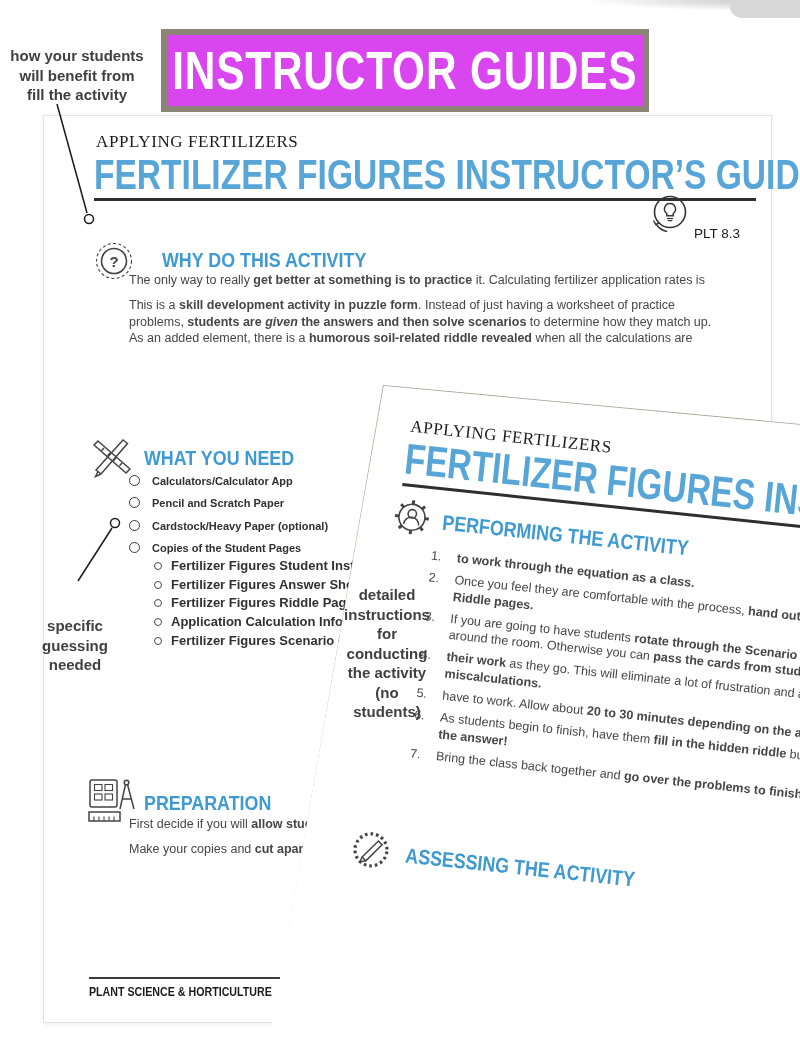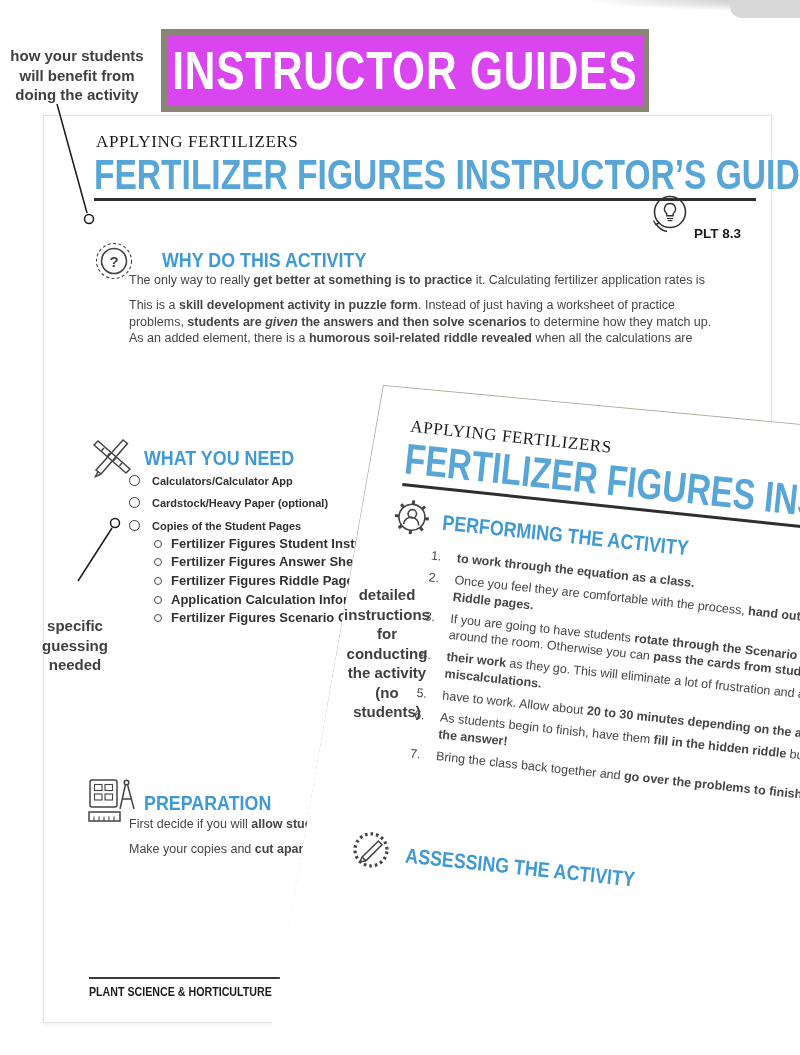--- a/index.html
+++ b/index.html
@@ -77,21 +77,21 @@
     <div class="icon" style="left:604px;top:76px;">
       <svg width="42" height="48" viewBox="0 0 42 48" fill="none" stroke="#333" stroke-width="1.6">
         <circle cx="22" cy="20" r="15.5"></circle>
         <path d="M22 11.5 a5.5 5.5 0 0 1 3.2 10 l0 2.2 l-6.4 0 l0 -2.2 a5.5 5.5 0 0 1 3.2 -10 z" stroke-width="1.4"></path>
         <line x1="19" y1="26.5" x2="25" y2="26.5" stroke-width="1.2"></line>
         <line x1="19.7" y1="28.6" x2="24.3" y2="28.6" stroke-width="1.2"></line>
         <path d="M8 32 a17 17 0 0 0 11 7.5" stroke-width="1.4"></path>
         <path d="M5.5 28.5 l2.3 4 l4.2 -1.8" stroke-width="1.4"></path>
       </svg>
     </div>
-    <div class="abs" style="left:650px;top:110px;font-size:13.5px;font-weight:bold;color:#1a1a1a;">PLT 8.3</div>
+    <div class="abs" style="left:650px;top:110px;font-size:13.5px;font-weight:normal;color:#1a1a1a;">PLT 8.3</div>
 
     <div class="icon" style="left:50px;top:125px;">
       <svg width="40" height="40" viewBox="0 0 40 40" fill="none" stroke="#444">
         <circle cx="20" cy="20" r="17.5" stroke-width="1.1" stroke-dasharray="3 2.4"></circle>
         <circle cx="20" cy="20" r="12.5" stroke-width="1.6"></circle>
         <text x="20" y="25.5" text-anchor="middle" font-size="15" font-weight="bold" fill="#444" stroke="none" font-family="Liberation Sans, sans-serif">?</text>
       </svg>
     </div>
     <div class="h2" style="left:118px;top:133px;"><span class="cx">WHY DO THIS ACTIVITY</span></div>
 
@@ -125,20 +125,28 @@
         <line x1="24" y1="22" x2="21.5" y2="24.8"></line>
           <line x1="30" y1="27" x2="27.5" y2="29.8"></line>
       </svg>
     </div>
     <div class="h2" style="left:100px;top:331px;"><span class="cx">WHAT YOU NEED</span></div>
 
     <div class="abs bodytext" style="left:85px;top:357px;">
       <div class="mat-item">
         <div class="mat-title"><span class="bullet-o"></span><span>Calculators/Calculator App</span></div>
         <div class="mat-desc">
+            <div class="tl"><span></span></div>
+            <div class="tl"><span></span></div>
+          </div>
+      </div>
+      <div class="mat-item">
+        <div class="mat-title"><span class="bullet-o"></span><span>Pencil and Scratch Paper</span></div>
+        <div class="mat-desc">
+            <div class="tl"><span></span></div>
             <div class="tl"><span></span></div>
             <div class="tl"><span></span></div>
           </div>
       </div>
       <div class="mat-item">
         <div class="mat-title"><span class="bullet-o"></span><span>Cardstock/Heavy Paper (optional)</span></div>
         <div class="mat-desc">
             <div class="tl"><span></span></div>
             <div class="tl"><span></span></div>
           </div>
@@ -284,21 +292,21 @@
     </div>
   </div>
 
   <div class="banner">
     <span class="banner-text">INSTRUCTOR GUIDES</span>
   </div>
 
   <div class="ann" style="left:6px;top:46px;width:142px;">
       <div class="tl"><span>how your students</span></div>
       <div class="tl"><span>will benefit from</span></div>
-      <div class="tl"><span>doing the activity</span></div>
+      <div class="tl"><span>fill the activity</span></div>
     </div>
   <div class="ann" style="left:20px;top:584px;width:110px;margin-top:32px;">
       <div class="tl"><span>specific</span></div>
       <div class="tl"><span>guessing</span></div>
       <div class="tl"><span>needed</span></div>
     </div>
   <div class="ann" style="left:341px;top:585px;width:92px;">
       <div class="tl"><span>detailed</span></div>
       <div class="tl"><span>instructions</span></div>
       <div class="tl"><span>for</span></div>

